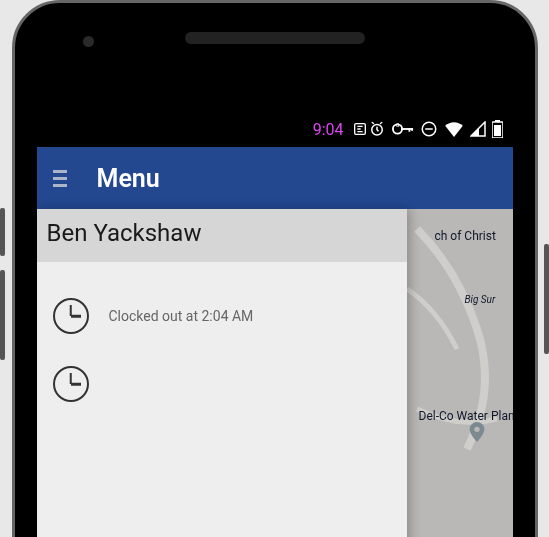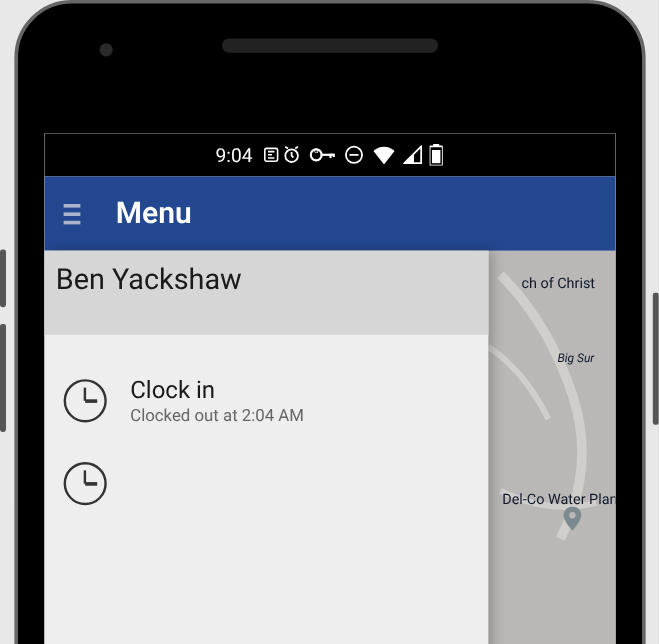--- a/index.html
+++ b/index.html
@@ -50,24 +50,24 @@
       top: 108px;
       left: 22px;
       right: 22px;
       bottom: 0;
       background: #fff;
       overflow: hidden;
     }
     .status-bar {
       height: 36px;
       background: #000;
-      color: #ffffff;
-      display: flex;
-      align-items: center;
-      justify-content: center;
+      color: #d946ef;
+      display: flex;
+      align-items: center;
+      justify-content: flex-end;
       padding: 0 10px;
       font-size: 16px;
       font-weight: 400;
     }
     .status-left {
       display: flex;
       align-items: center;
       gap: 8px;
     }
     .status-right {
@@ -132,21 +132,21 @@
       box-shadow: 3px 0 10px rgba(0,0,0,0.25);
     }
     .drawer-header {
       padding: 10px 10px 12px 10px;
       background: #d6d6d6;
     }
     .user-name {
       font-size: 24px;
       color: #1a1a1a;
       font-weight: 400;
-      margin-bottom: 20px;
+      margin-bottom: 3px;
     }
     .user-org {
       font-size: 20px;
       color: #555;
       font-weight: 400;
     }
     .menu-list {
       padding-top: 20px;
     }
     .menu-item {
@@ -319,21 +319,20 @@
         <div class="drawer-header">
           <div class="user-name">Ben Yackshaw</div>
         </div>
         <div class="menu-list">
 
           <div class="menu-item">
             <div class="icon-wrap">
               <div class="clock-icon"></div>
             </div>
             <div class="menu-text">
-              <span class="menu-title">Clock in</span>
               <span class="menu-sub">Clocked out at 2:04 AM</span>
             </div>
           </div>
 
           <div class="menu-item">
             <div class="icon-wrap">
               <div class="clock-icon"></div>
             </div>
           </div>
 

